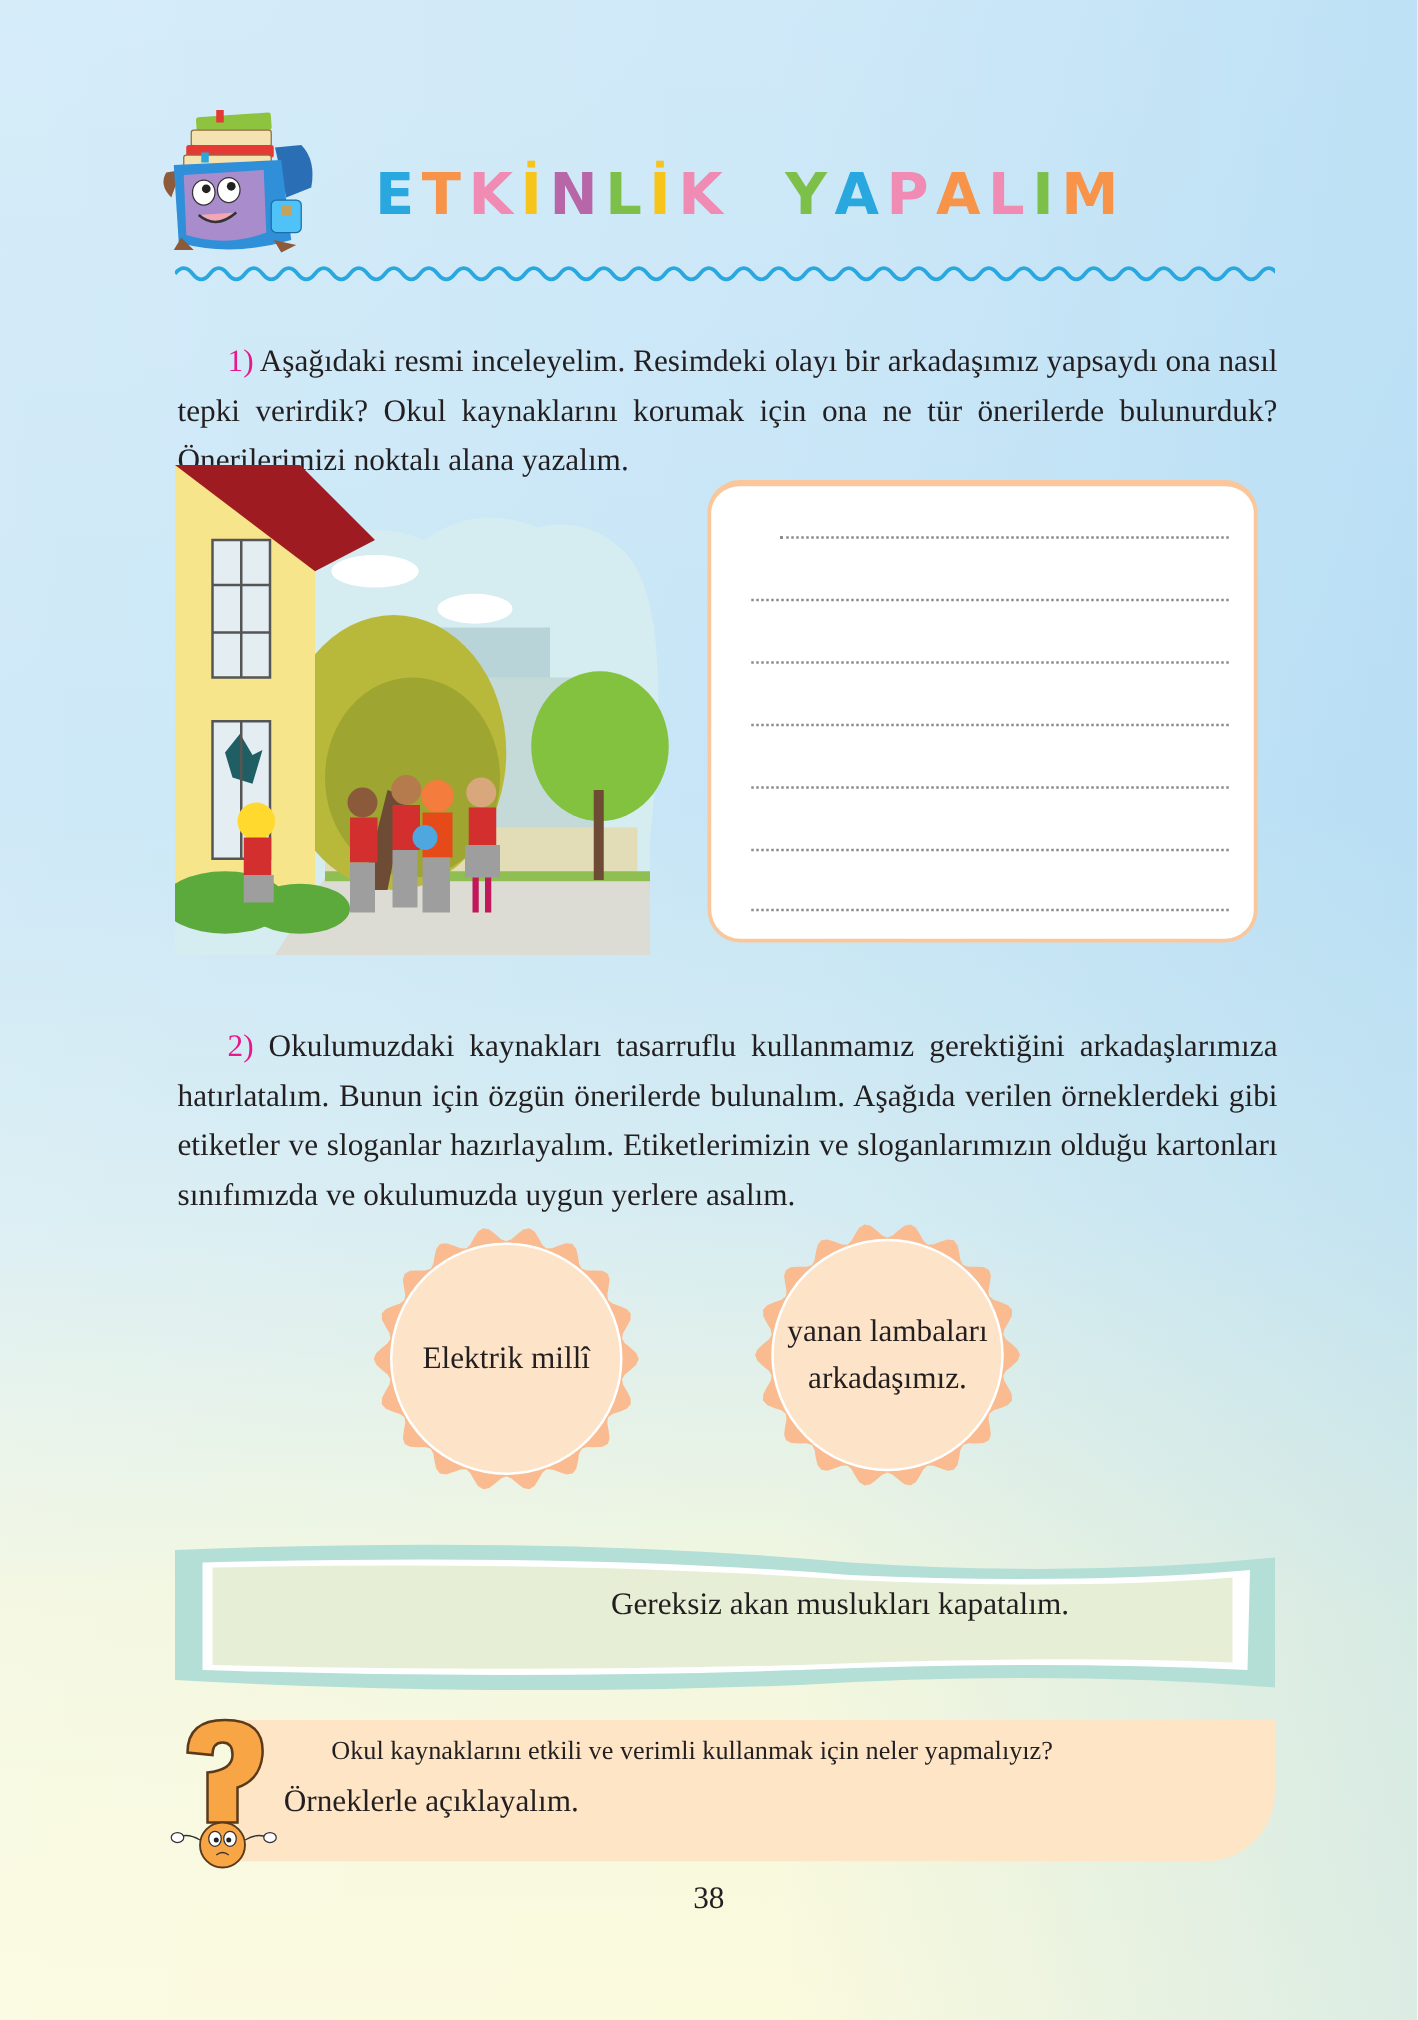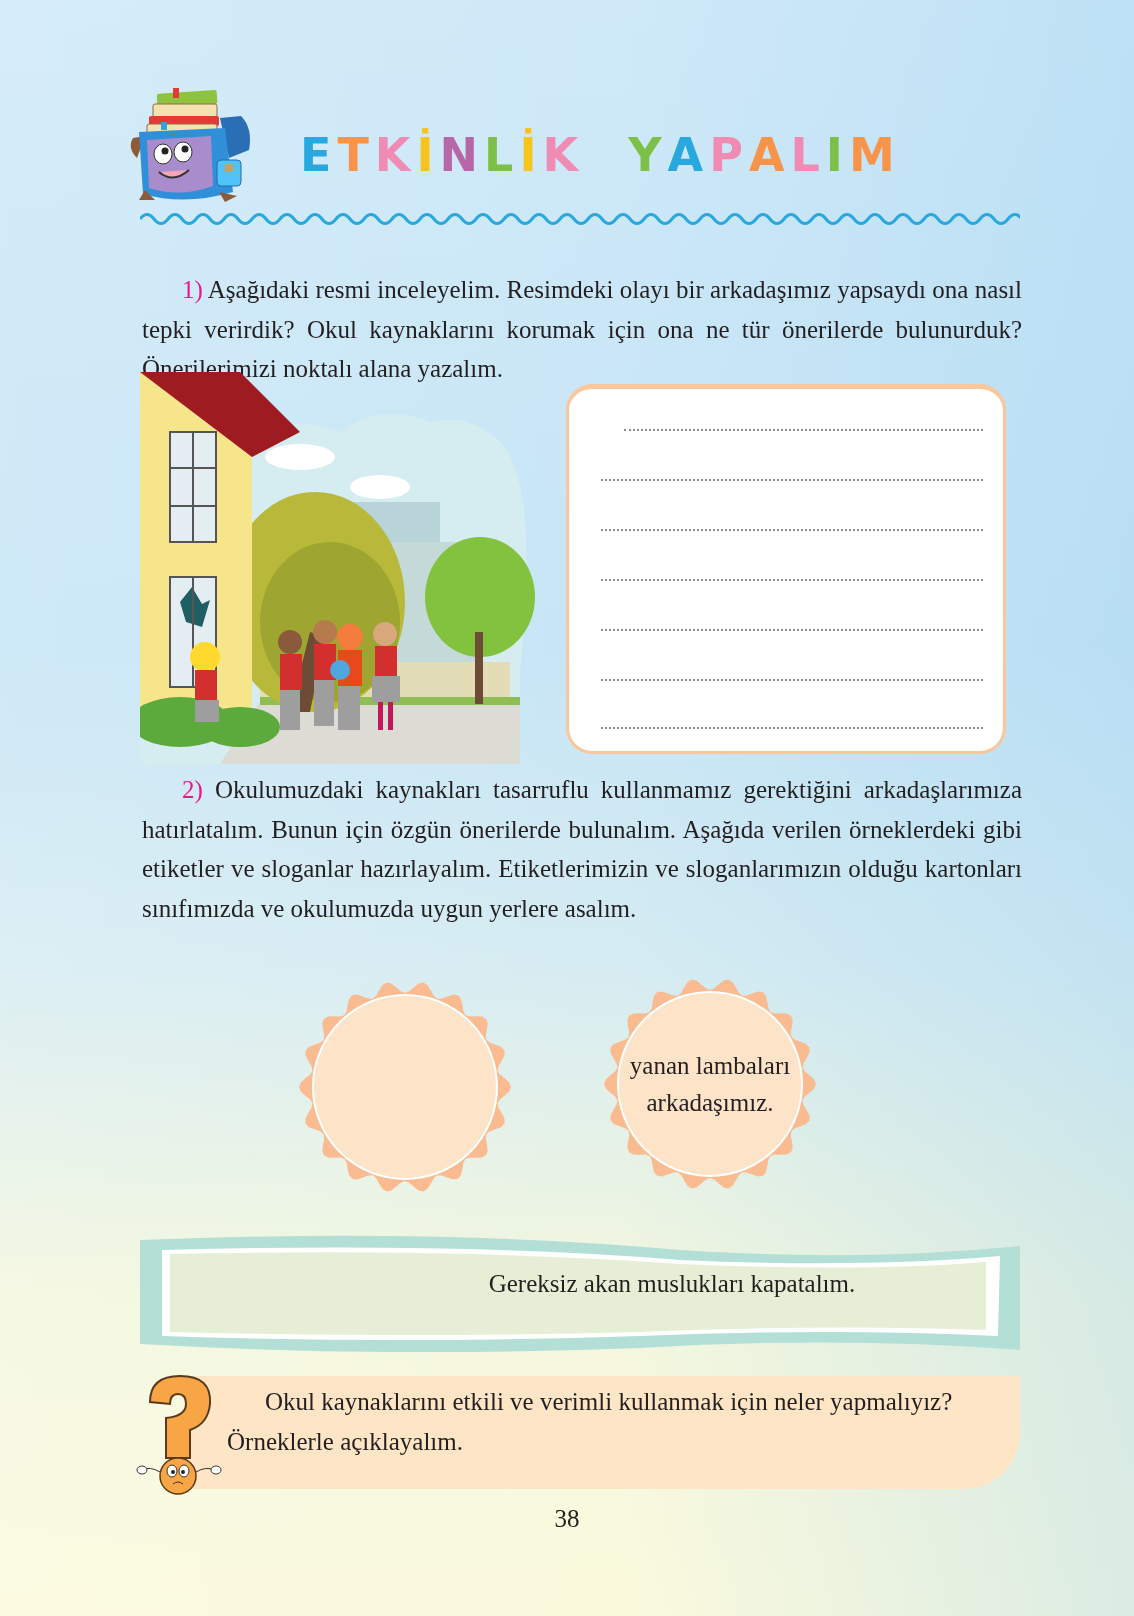--- a/index.html
+++ b/index.html
@@ -21,21 +21,21 @@
   .mascot { left: 125px; top: 88px; width: 135px; height: 120px; }
   .title { left: 300px; top: 128px; font-family: "DejaVu Sans", sans-serif; font-weight: bold; font-size: 46px; letter-spacing: 6px; white-space: nowrap; }
   .title span { display: inline-block; }
   .wave { left: 140px; top: 210px; width: 880px; height: 18px; }
 
   
   .para { left: 142px; width: 880px; font-size: 25px; line-height: 39.5px; text-align: justify; }
   .para .num { color: #e6198a; }
   .para .indent { display: inline-block; width: 40px; }
   .p1 { top: 242px; margin-top: 28px; }
-  .p2 { top: 770px; font-family: Liberation Serif, serif; }
+  .p2 { top: 818px; font-family: Liberation Serif, serif; }
 
   
   .scene { left: 140px; top: 372px; width: 400px; height: 392px; }
 
   
   .writebox { left: 566px; top: 384px; width: 440px; height: 370px; background: #fff; border-radius: 26px; border: 3px solid #f9c79b; border-top-width: 5px; }
   .writebox .line { position: absolute; left: 32px; right: 20px; border-bottom: 2px dotted #8c8c8c; height: 0; }
 
   
   .badge { width: 214px; height: 214px; }
@@ -44,21 +44,21 @@
   .b1 { left: 298px; top: 980px; }
   .b2 { left: 603px; top: 977px; }
 
   
   .banner { left: 140px; top: 1232px; width: 1064px; height: 120px; }
   .banner svg { position: absolute; inset: 0; }
   .banner .txt { position: absolute; left: 0; right: 0; top: 38px; text-align: center; font-size: 25px; }
 
   
   .qbox { left: 185px; top: 1376px; width: 835px; height: 113px; background: #fde5c6; border-radius: 0 0 56px 0; }
-  .qbox .q1 { position: absolute; left: 80px; top: 12px; font-size: 25px; white-space: nowrap; }
+  .qbox .q1 { position: absolute; left: 80px; top: 12px; font-size: 21px; white-space: nowrap; }
   .qbox .q2 { position: absolute; left: 42px; top: 52px; font-size: 25px; white-space: nowrap; }
   .qicon { left: 136px; top: 1372px; width: 90px; height: 125px; }
 
   .pagenum { left: 0; width: 1134px; top: 1505px; text-align: center; font-size: 25px; }
 </style>
 </head>
 <body>
 
 <div class="abs mascot">
   <svg viewBox="0 0 135 120" width="135" height="120">
@@ -152,20 +152,21 @@
 </div>
 
 <p class="abs para p2"><span class="indent"></span><span class="num">2)</span> <span>Okulumuzdaki kaynakları tasarruflu kullanmamız gerektiğini arkadaşlarımıza hatırlatalım. Bunun için özgün önerilerde bulunalım. Aşağıda verilen örneklerdeki gibi etiketler ve sloganlar hazırlayalım. Etiketlerimizin ve sloganlarımızın olduğu kartonları sınıfımızda ve okulumuzda uygun yerlere asalım.</span></p>
 
 <div class="abs badge b1">
   <svg viewBox="0 0 214 214" width="214" height="214">
       <path class="scallop" fill="#f9bb8f" d="M213.0 107.0 L211.1 111.5 L206.6 115.7 L201.9 119.5 L199.6 123.3 L200.5 127.7 L203.6 132.9 L206.4 138.3 L206.6 143.3 L203.3 146.9 L197.6 149.3 L191.9 151.2 L188.4 154.0 L187.8 158.5 L188.9 164.4 L189.7 170.5 L188.2 175.1 L183.9 177.4 L177.7 177.7 L171.7 177.6 L167.4 179.0 L165.3 183.0 L164.4 188.9 L163.0 194.9 L160.0 198.8 L155.1 199.5 L149.3 197.6 L143.6 195.5 L139.1 195.3 L135.8 198.3 L132.9 203.6 L129.6 208.8 L125.4 211.4 L120.6 210.4 L115.7 206.6 L111.2 202.7 L107.0 201.0 L102.8 202.7 L98.3 206.6 L93.4 210.4 L88.6 211.4 L84.4 208.8 L81.1 203.6 L78.2 198.3 L74.9 195.3 L70.4 195.5 L64.7 197.6 L58.9 199.5 L54.0 198.8 L51.0 194.9 L49.6 188.9 L48.7 183.0 L46.6 179.0 L42.3 177.6 L36.3 177.7 L30.1 177.4 L25.8 175.1 L24.3 170.5 L25.1 164.4 L26.2 158.5 L25.6 154.0 L22.1 151.2 L16.4 149.3 L10.7 146.9 L7.4 143.3 L7.6 138.3 L10.4 132.9 L13.5 127.7 L14.4 123.3 L12.1 119.5 L7.4 115.7 L2.9 111.5 L1.0 107.0 L2.9 102.5 L7.4 98.3 L12.1 94.5 L14.4 90.7 L13.5 86.3 L10.4 81.1 L7.6 75.7 L7.4 70.7 L10.7 67.1 L16.4 64.7 L22.1 62.8 L25.6 60.0 L26.2 55.5 L25.1 49.6 L24.3 43.5 L25.8 38.9 L30.1 36.6 L36.3 36.3 L42.3 36.4 L46.6 35.0 L48.7 31.0 L49.6 25.1 L51.0 19.1 L54.0 15.2 L58.9 14.5 L64.7 16.4 L70.4 18.5 L74.9 18.7 L78.2 15.7 L81.1 10.4 L84.4 5.2 L88.6 2.6 L93.4 3.6 L98.3 7.4 L102.8 11.3 L107.0 13.0 L111.2 11.3 L115.7 7.4 L120.6 3.6 L125.4 2.6 L129.6 5.2 L132.9 10.4 L135.8 15.7 L139.1 18.7 L143.6 18.5 L149.3 16.4 L155.1 14.5 L160.0 15.2 L163.0 19.1 L164.4 25.1 L165.3 31.0 L167.4 35.0 L171.7 36.4 L177.7 36.3 L183.9 36.6 L188.2 38.9 L189.7 43.5 L188.9 49.6 L187.8 55.5 L188.4 60.0 L191.9 62.8 L197.6 64.7 L203.3 67.1 L206.6 70.7 L206.4 75.7 L203.6 81.1 L200.5 86.3 L199.6 90.7 L201.9 94.5 L206.6 98.3 L211.1 102.5 L213.0 107.0 Z"></path>
       <circle cx="107" cy="107" r="92" fill="#fde3c7" stroke="#fff" stroke-width="2"></circle>
     </svg>
   <div class="txt">
+    <div>Elektrik millî</div>
   </div>
 </div>
 
 <div class="abs badge b2">
   <svg viewBox="0 0 214 214" width="214" height="214">
       <path class="scallop" fill="#f9bb8f" d="M213.0 107.0 L211.1 111.5 L206.6 115.7 L201.9 119.5 L199.6 123.3 L200.5 127.7 L203.6 132.9 L206.4 138.3 L206.6 143.3 L203.3 146.9 L197.6 149.3 L191.9 151.2 L188.4 154.0 L187.8 158.5 L188.9 164.4 L189.7 170.5 L188.2 175.1 L183.9 177.4 L177.7 177.7 L171.7 177.6 L167.4 179.0 L165.3 183.0 L164.4 188.9 L163.0 194.9 L160.0 198.8 L155.1 199.5 L149.3 197.6 L143.6 195.5 L139.1 195.3 L135.8 198.3 L132.9 203.6 L129.6 208.8 L125.4 211.4 L120.6 210.4 L115.7 206.6 L111.2 202.7 L107.0 201.0 L102.8 202.7 L98.3 206.6 L93.4 210.4 L88.6 211.4 L84.4 208.8 L81.1 203.6 L78.2 198.3 L74.9 195.3 L70.4 195.5 L64.7 197.6 L58.9 199.5 L54.0 198.8 L51.0 194.9 L49.6 188.9 L48.7 183.0 L46.6 179.0 L42.3 177.6 L36.3 177.7 L30.1 177.4 L25.8 175.1 L24.3 170.5 L25.1 164.4 L26.2 158.5 L25.6 154.0 L22.1 151.2 L16.4 149.3 L10.7 146.9 L7.4 143.3 L7.6 138.3 L10.4 132.9 L13.5 127.7 L14.4 123.3 L12.1 119.5 L7.4 115.7 L2.9 111.5 L1.0 107.0 L2.9 102.5 L7.4 98.3 L12.1 94.5 L14.4 90.7 L13.5 86.3 L10.4 81.1 L7.6 75.7 L7.4 70.7 L10.7 67.1 L16.4 64.7 L22.1 62.8 L25.6 60.0 L26.2 55.5 L25.1 49.6 L24.3 43.5 L25.8 38.9 L30.1 36.6 L36.3 36.3 L42.3 36.4 L46.6 35.0 L48.7 31.0 L49.6 25.1 L51.0 19.1 L54.0 15.2 L58.9 14.5 L64.7 16.4 L70.4 18.5 L74.9 18.7 L78.2 15.7 L81.1 10.4 L84.4 5.2 L88.6 2.6 L93.4 3.6 L98.3 7.4 L102.8 11.3 L107.0 13.0 L111.2 11.3 L115.7 7.4 L120.6 3.6 L125.4 2.6 L129.6 5.2 L132.9 10.4 L135.8 15.7 L139.1 18.7 L143.6 18.5 L149.3 16.4 L155.1 14.5 L160.0 15.2 L163.0 19.1 L164.4 25.1 L165.3 31.0 L167.4 35.0 L171.7 36.4 L177.7 36.3 L183.9 36.6 L188.2 38.9 L189.7 43.5 L188.9 49.6 L187.8 55.5 L188.4 60.0 L191.9 62.8 L197.6 64.7 L203.3 67.1 L206.6 70.7 L206.4 75.7 L203.6 81.1 L200.5 86.3 L199.6 90.7 L201.9 94.5 L206.6 98.3 L211.1 102.5 L213.0 107.0 Z"></path>
       <circle cx="107" cy="107" r="92" fill="#fde3c7" stroke="#fff" stroke-width="2"></circle>
     </svg>
   <div class="txt">
     <div>yanan lambaları</div>

